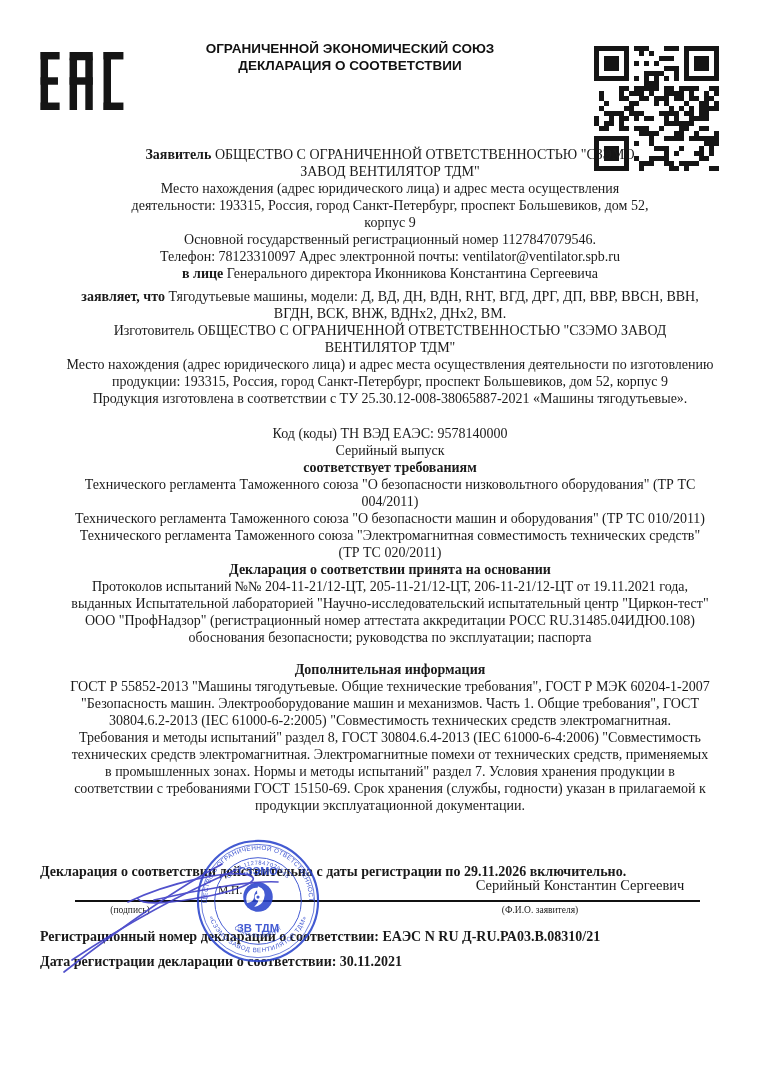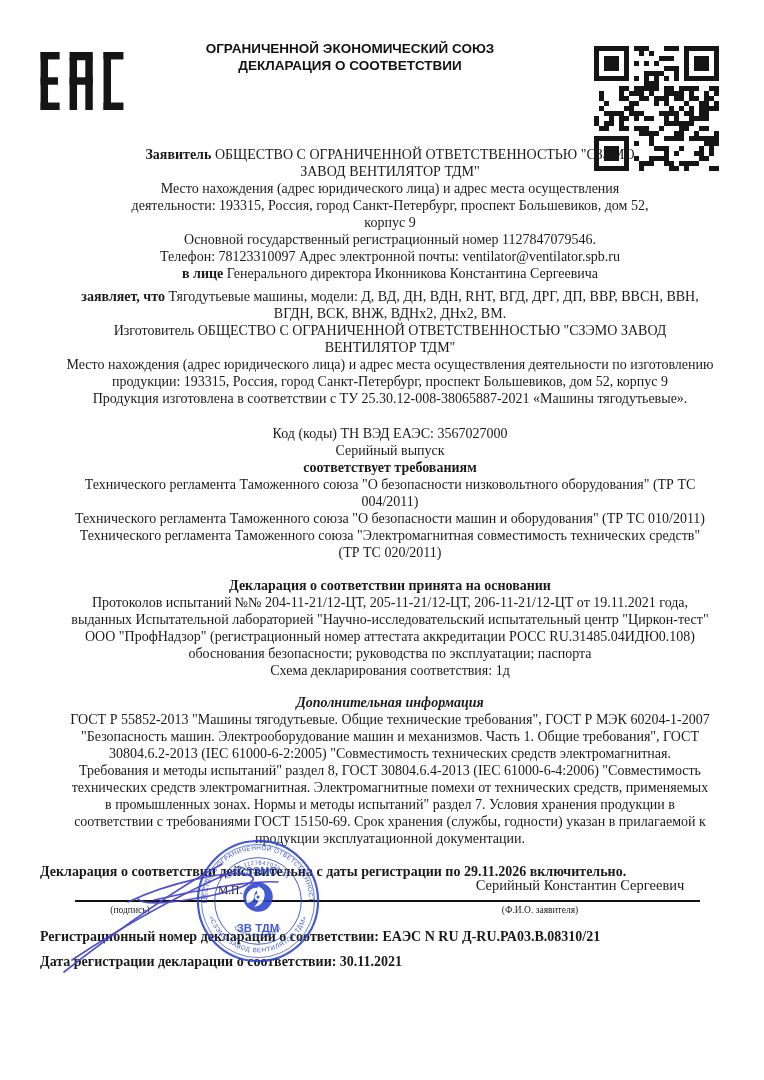--- a/index.html
+++ b/index.html
@@ -374,35 +374,34 @@
       <div class="line"><span>Основной государственный регистрационный номер 1127847079546.</span></div>
       <div class="line"><span>Телефон: 78123310097 Адрес электронной почты: ventilator@ventilator.spb.ru</span></div>
       <div class="line"><b>в лице</b><span> Генерального директора Иконникова Константина Сергеевича</span></div>
       <div class="line" style="margin-top: 6px;"><b>заявляет, что</b><span> Тягодутьевые машины, модели: Д, ВД, ДН, ВДН, RHT, ВГД, ДРГ, ДП, ВВР, ВВСН, ВВН,</span></div>
       <div class="line"><span>ВГДН, ВСК, ВНЖ, ВДНх2, ДНх2, ВМ.</span></div>
       <div class="line"><span>Изготовитель ОБЩЕСТВО С ОГРАНИЧЕННОЙ ОТВЕТСТВЕННОСТЬЮ "СЗЭМО ЗАВОД</span></div>
       <div class="line"><span>ВЕНТИЛЯТОР ТДМ"</span></div>
       <div class="line"><span>Место нахождения (адрес юридического лица) и адрес места осуществления деятельности по изготовлению</span></div>
       <div class="line"><span>продукции: 193315, Россия, город Санкт-Петербург, проспект Большевиков, дом 52, корпус 9</span></div>
       <div class="line"><span>Продукция изготовлена в соответствии с ТУ 25.30.12-008-38065887-2021 «Машины тягодутьевые».</span></div>
-      <div class="line" style="margin-top: 18px;"><span>Код (коды) ТН ВЭД ЕАЭС: 3567027000</span></div>
+      <div class="line" style="margin-top: 18px;"><span>Код (коды) ТН ВЭД ЕАЭС: 9578140000</span></div>
       <div class="line"><span>Серийный выпуск</span></div>
       <div class="line"><b>соответствует требованиям</b></div>
       <div class="line"><span>Технического регламента Таможенного союза "О безопасности низковольтного оборудования" (ТР ТС</span></div>
       <div class="line"><span>004/2011)</span></div>
       <div class="line"><span>Технического регламента Таможенного союза "О безопасности машин и оборудования" (ТР ТС 010/2011)</span></div>
       <div class="line"><span>Технического регламента Таможенного союза "Электромагнитная совместимость технических средств"</span></div>
       <div class="line"><span>(ТР ТС 020/2011)</span></div>
-      <div class="line" style="margin-top: 16px;"><b>Декларация о соответствии принята на основании</b></div>
+      <div class="line" style=""><b>Декларация о соответствии принята на основании</b></div>
       <div class="line"><span>Протоколов испытаний №№ 204-11-21/12-ЦТ, 205-11-21/12-ЦТ, 206-11-21/12-ЦТ от 19.11.2021 года,</span></div>
       <div class="line"><span>выданных Испытательной лабораторией "Научно-исследовательский испытательный центр "Циркон-тест"</span></div>
       <div class="line"><span>ООО "ПрофНадзор" (регистрационный номер аттестата аккредитации РОСС RU.31485.04ИДЮ0.108)</span></div>
       <div class="line"><span>обоснования безопасности; руководства по эксплуатации; паспорта</span></div>
-      <div class="line"><span>Схема декларирования соответствия: 1д</span></div>
-      <div class="line" style="margin-top: 15px; font-style: italic;"><b>Дополнительная информация</b></div>
+      <div class="line" style="margin-top: 15px;"><b>Дополнительная информация</b></div>
       <div class="line"><span>ГОСТ Р 55852-2013 "Машины тягодутьевые. Общие технические требования", ГОСТ Р МЭК 60204-1-2007</span></div>
       <div class="line"><span>"Безопасность машин. Электрооборудование машин и механизмов. Часть 1. Общие требования", ГОСТ</span></div>
       <div class="line"><span>30804.6.2-2013 (IEC 61000-6-2:2005) "Совместимость технических средств электромагнитная.</span></div>
       <div class="line"><span>Требования и методы испытаний" раздел 8, ГОСТ 30804.6.4-2013 (IEC 61000-6-4:2006) "Совместимость</span></div>
       <div class="line"><span>технических средств электромагнитная. Электромагнитные помехи от технических средств, применяемых</span></div>
       <div class="line"><span>в промышленных зонах. Нормы и методы испытаний" раздел 7. Условия хранения продукции в</span></div>
       <div class="line"><span>соответствии с требованиями ГОСТ 15150-69. Срок хранения (службы, годности) указан в прилагаемой к</span></div>
       <div class="line"><span>продукции эксплуатационной документации.</span></div>
     </div>
 

